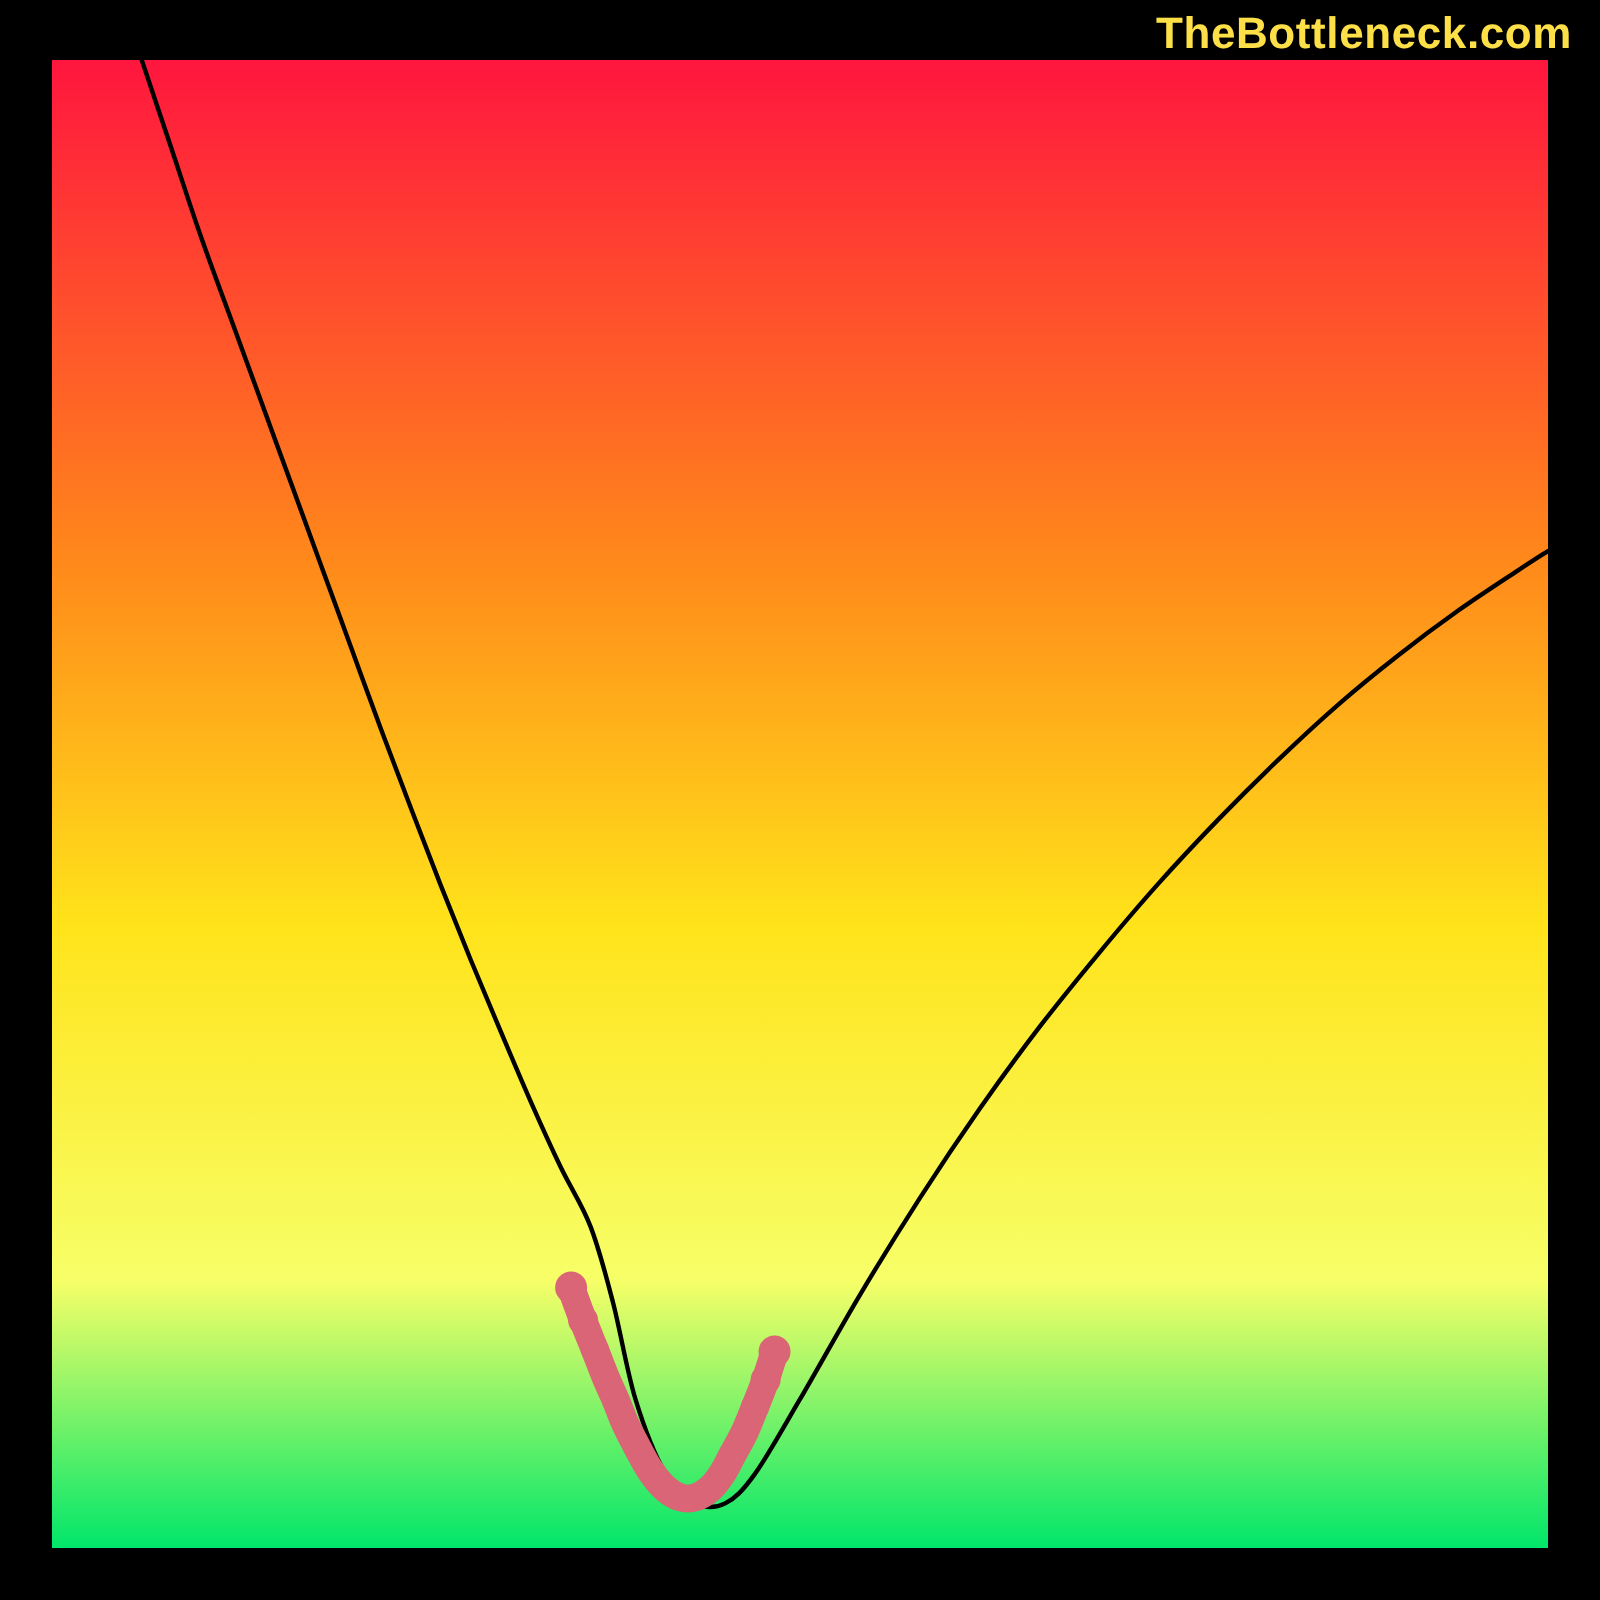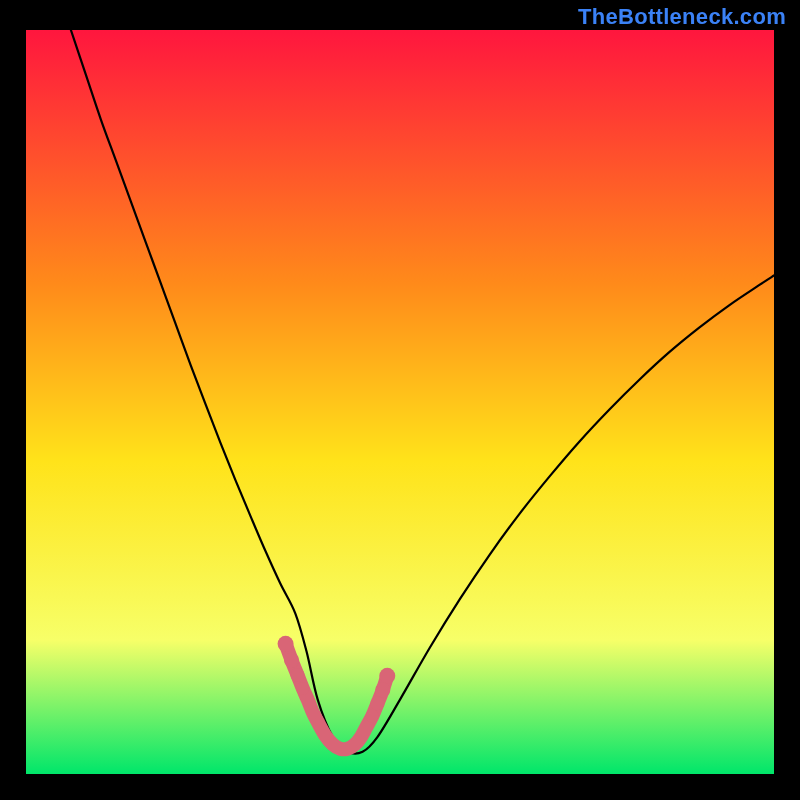--- a/index.html
+++ b/index.html
@@ -18,21 +18,21 @@
     width: 800px;
     height: 800px;
     background: #000;
   }
   .watermark {
     position: absolute;
     top: 4px;
     right: 14px;
     font-size: 22px;
     font-weight: 600;
-    color: #3b82f6;
+    color: #fde047;
     letter-spacing: 0.3px;
     user-select: none;
   }
   .plot-wrap {
     position: absolute;
     left: 26px;
     top: 30px;
     width: 748px;
     height: 744px;
   }

